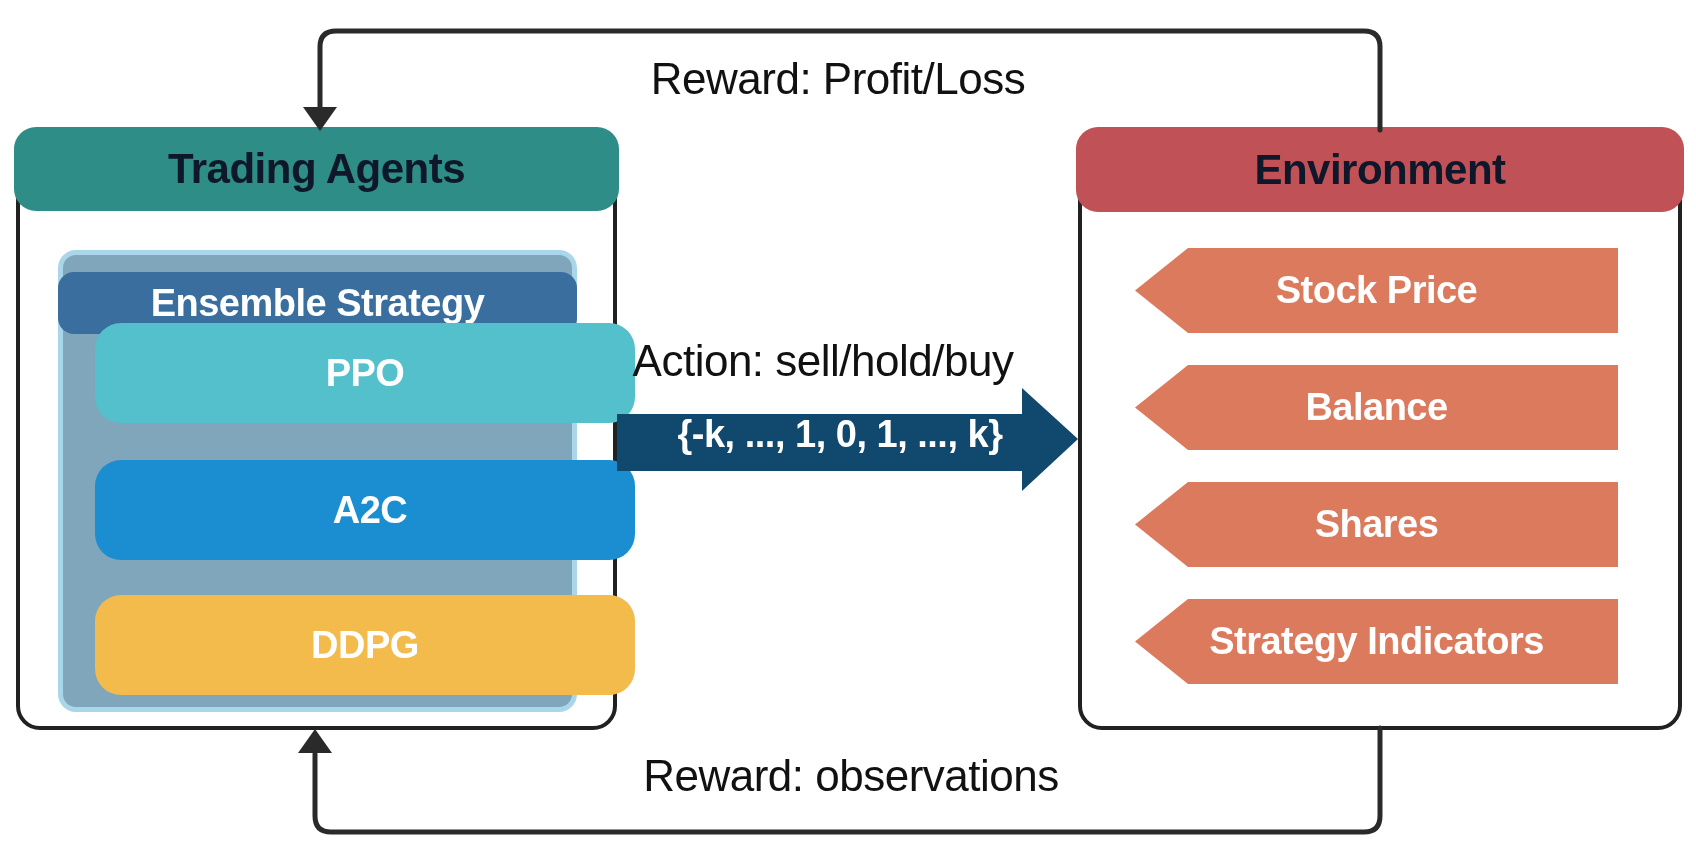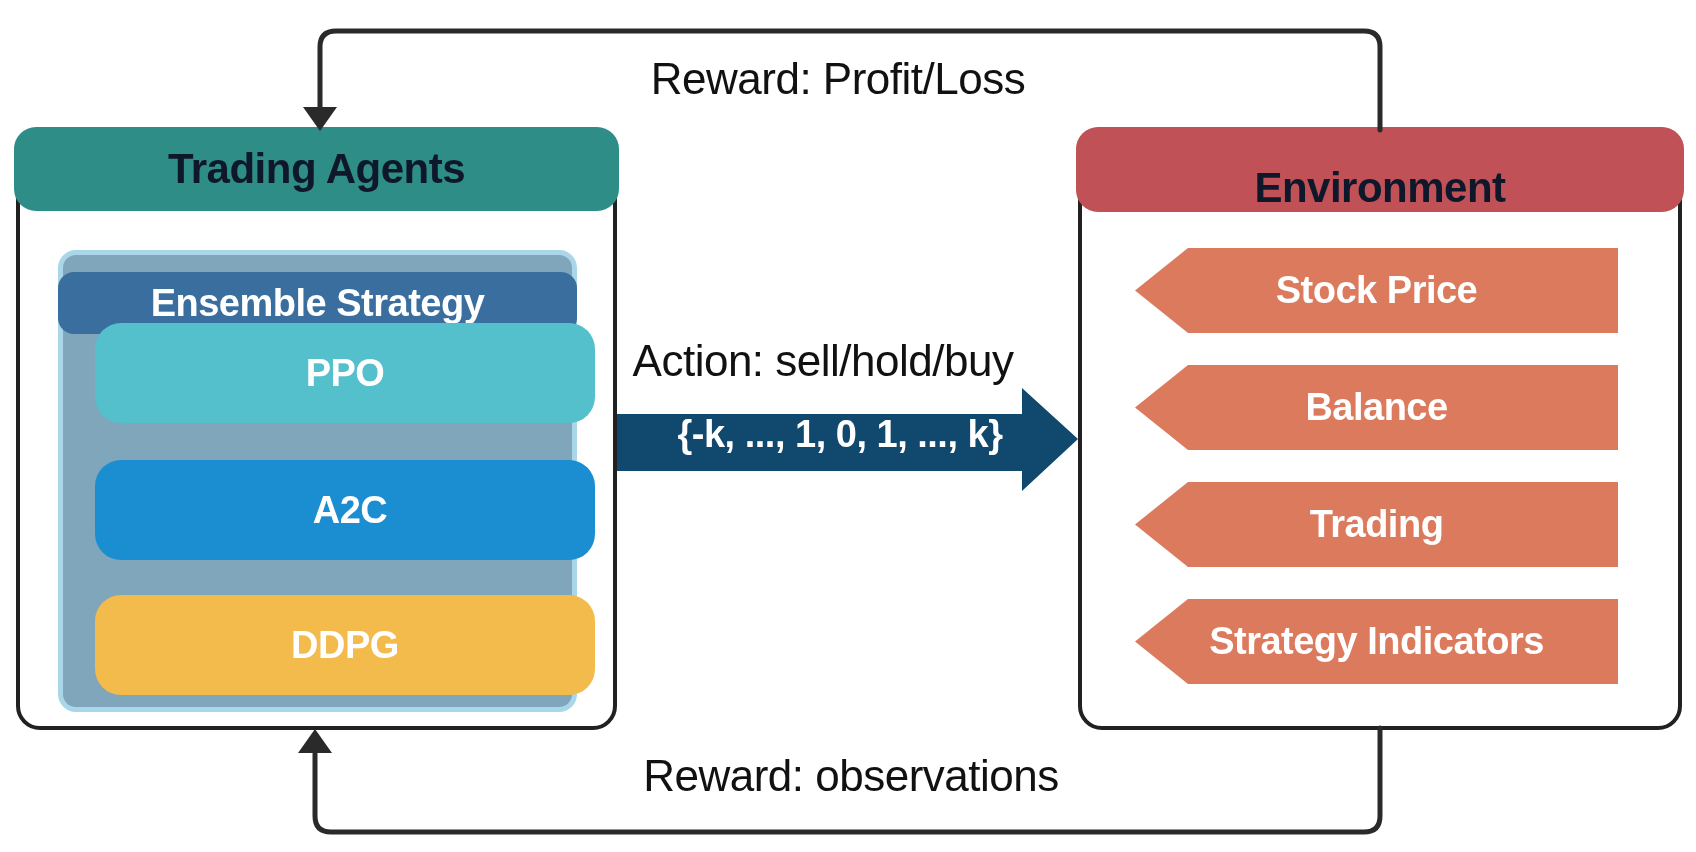--- a/index.html
+++ b/index.html
@@ -16,35 +16,35 @@
   
   .big-box{
     background:#ffffff;border:4px solid #212121;border-radius:24px;box-sizing:border-box;
   }
   .box-header{
     display:flex;align-items:center;justify-content:center;
     color:#0f172a;font-size:42px;font-weight:700;letter-spacing:-0.5px;
     border-radius:22px;box-sizing:border-box;
   }
   .hdr-trading{background:var(--teal);}
-  .hdr-env{background:var(--red);align-items:flex-end;}
+  .hdr-env{background:var(--red);}
   
   .ensemble-container{
     background:var(--panelFill);border:5px solid var(--panelBorder);
     border-radius:18px;box-sizing:border-box;
   }
   .ensemble-header{
     background:var(--steel);border-radius:16px;
     display:flex;align-items:center;justify-content:center;
     color:#fff;font-size:38px;font-weight:700;letter-spacing:-0.5px;box-sizing:border-box;
   }
   .agent-box{
     border-radius:26px;display:flex;align-items:center;justify-content:center;
     color:#fff;font-size:38px;font-weight:700;letter-spacing:-0.5px;box-sizing:border-box;
-    width:500px;height:100px;left:95px;
+    width:540px;height:100px;left:95px;
   }
   .agent-ppo{background:var(--cyan);}
   .agent-a2c{background:var(--blue);}
   .agent-ddpg{background:var(--gold);}
   
   .obs-arrow{
     left:1135px;width:483px;height:85px;background:var(--coral);
     clip-path:polygon(53px 0, 100% 0, 100% 100%, 53px 100%, 0 50%);
     display:flex;align-items:center;justify-content:center;
     color:#fff;font-size:38px;font-weight:700;letter-spacing:-0.5px;
@@ -90,21 +90,21 @@
     <span>Environment</span>
   </div>
 
   <div class="abs obs-arrow" style="top:248px;">
     <span>Stock Price</span>
   </div>
   <div class="abs obs-arrow" style="top:365px;">
     <span>Balance</span>
   </div>
   <div class="abs obs-arrow" style="top:482px;">
-    <span>Trading</span>
+    <span>Shares</span>
   </div>
   <div class="abs obs-arrow" style="top:599px;">
     <span>Strategy Indicators</span>
   </div>
 
   <svg class="abs overlay" width="1696" height="852" viewBox="0 0 1696 852">
 
     <path d="M1380 130 V47 Q1380 31 1364 31 H336 Q320 31 320 47 V109" fill="none" stroke="#2A2A2A" stroke-width="5" stroke-linecap="round"></path>
     <polygon points="320,131 303,107 337,107" fill="#2A2A2A"></polygon>
 

